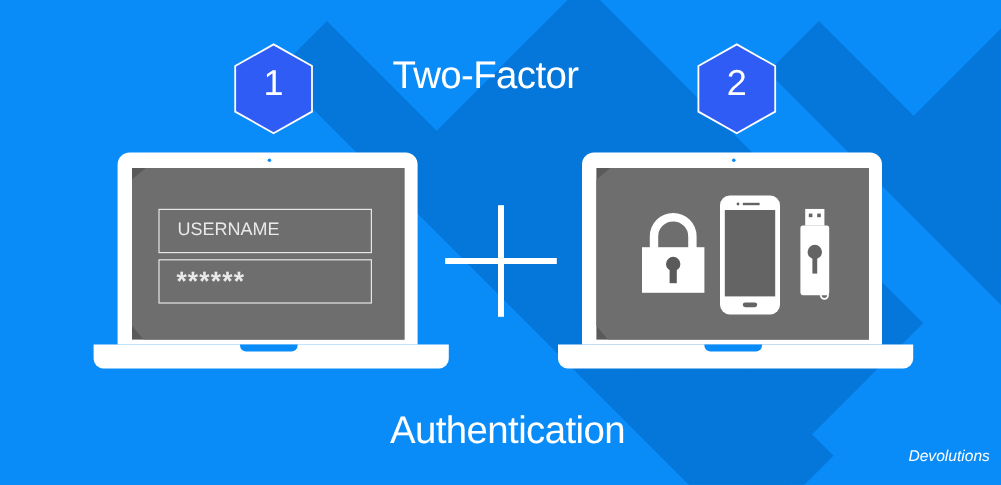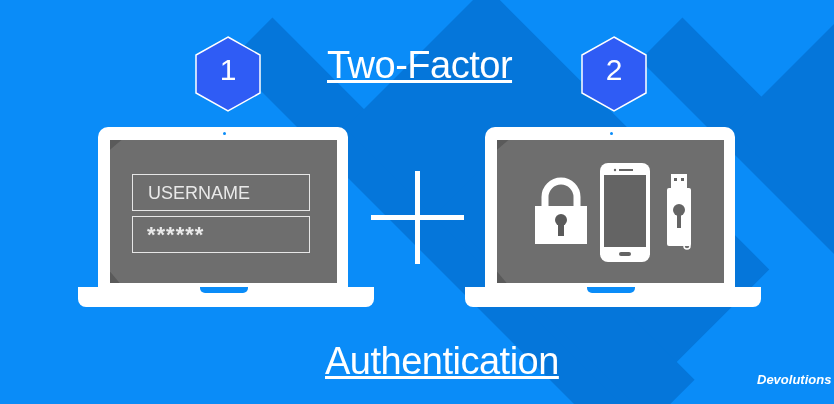--- a/index.html
+++ b/index.html
@@ -1,30 +1,30 @@
 <!DOCTYPE html>
 <html><head>
 <meta charset="utf-8">
 <style>
   html,body{margin:0;padding:0;}
   body{width:834px;height:404px;overflow:hidden;background:#0a8cf8;position:relative;font-family:"Liberation Sans",sans-serif;}
   .shadow{position:absolute;background:#0576da;transform-origin:0 0;}
-  .title{position:absolute;color:#fff;font-weight:300;font-size:38px;letter-spacing:-0.5px;text-decoration:underline;}
+  .title{position:absolute;color:#fff;font-weight:300;font-size:32px;letter-spacing:-0.5px;}
   .hex{position:absolute;width:70px;height:78px;}
   .hex span{position:absolute;left:0;right:0;top:18px;text-align:center;color:#fff;font-size:30px;font-weight:300;}
   .laptop{position:absolute;}
   .lid{position:absolute;background:#fff;border-radius:10px 10px 0 0;}
   .screen{position:absolute;background:#5a5a5a;overflow:hidden;}
   .screen .diag{position:absolute;background:#6e6e6e;}
   .base{position:absolute;background:#fff;border-radius:0 0 8px 8px;}
   .notch{position:absolute;background:#0a8cf8;border-radius:0 0 5px 5px;}
   .cam{position:absolute;width:3px;height:3px;border-radius:50%;background:#0a8cf8;}
   .field{position:absolute;border:1.5px solid #e6e6e6;color:#e9e9e9;box-sizing:border-box;}
   .plus-v,.plus-h{position:absolute;background:#fff;}
-  .logo{position:absolute;color:#fff;font-style:italic;font-size:13px;font-weight:bold;}
+  .logo{position:absolute;color:#fff;font-style:italic;font-size:13px;font-weight:normal;}
 </style>
 </head>
 <body>
 
 <div class="shadow" style="left:230px;top:60px;width:60px;height:700px;transform:rotate(-45deg);"></div>
 <div class="shadow" style="left:640px;top:60px;width:60px;height:700px;transform:rotate(-45deg);"></div>
 <div class="shadow" style="left:345px;top:128px;width:200px;height:400px;transform:rotate(-45deg);"></div>
 <div class="shadow" style="left:440px;top:210px;width:60px;height:300px;transform:rotate(-45deg);"></div>
 <div class="shadow" style="left:730px;top:128px;width:200px;height:400px;transform:rotate(-45deg);"></div>
 
@@ -42,21 +42,21 @@
 </div>
 
 <div class="title" style="left:327px;top:44px;">Two-Factor</div>
 
 <div class="laptop" style="left:78px;top:127px;width:296px;height:180px;">
   <div class="lid" style="left:20px;top:0;width:250px;height:160px;"></div>
   <div class="cam" style="left:145px;top:5px;"></div>
   <div class="screen" style="left:32px;top:13px;width:227px;height:143px;">
     <div class="diag" style="left:-60px;top:60px;width:400px;height:300px;transform:rotate(-40deg);transform-origin:0 0;"></div>
   </div>
-  <div class="field" style="left:54px;top:47px;width:178px;height:37px;padding:8px 0 0 15px;font-size:18px;">
+  <div class="field" style="left:54px;top:47px;width:178px;height:37px;padding:8px 0 0 15px;font-size:15px;">
     <span>USERNAME</span>
   </div>
   <div class="field" style="left:54px;top:89px;width:178px;height:37px;padding:5px 0 0 14px;font-size:22px;font-weight:bold;letter-spacing:1px;">
     <span>******</span>
   </div>
   <div class="base" style="left:0;top:160px;width:296px;height:20px;"></div>
   <div class="notch" style="left:122px;top:160px;width:48px;height:6px;"></div>
 </div>
 
 <div class="plus-v" style="left:415px;top:171px;width:5px;height:93px;"></div>

